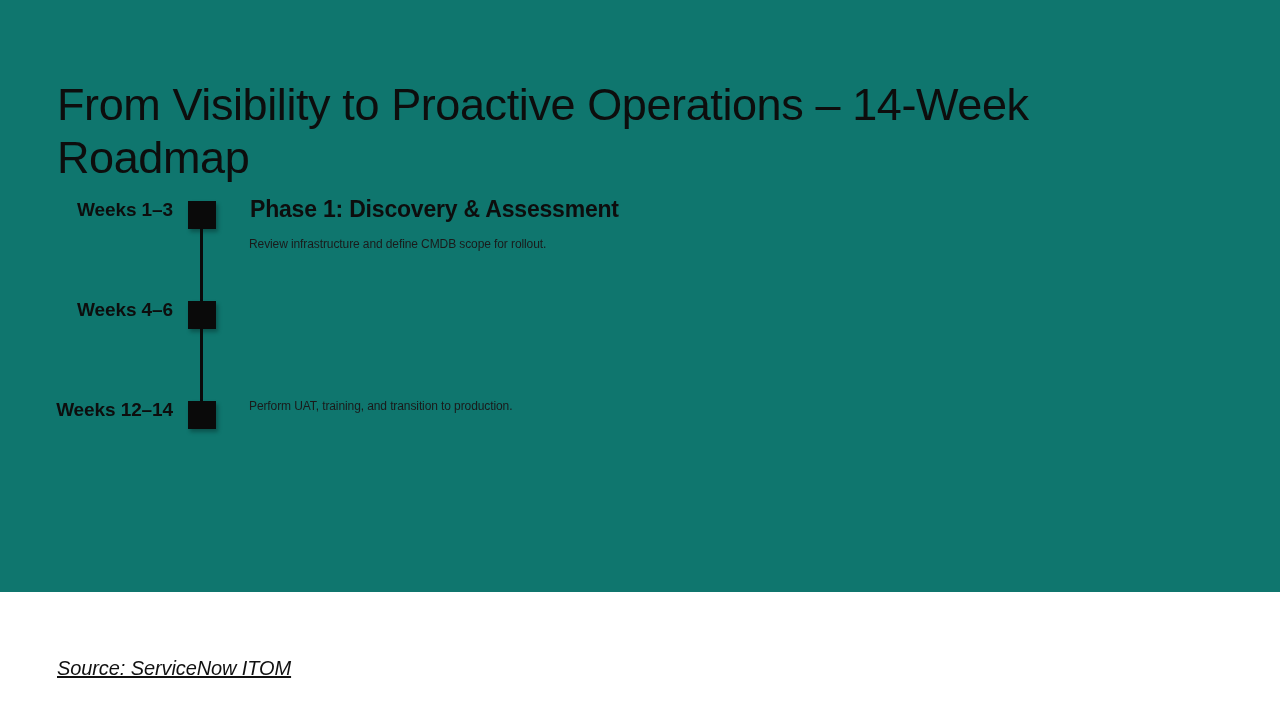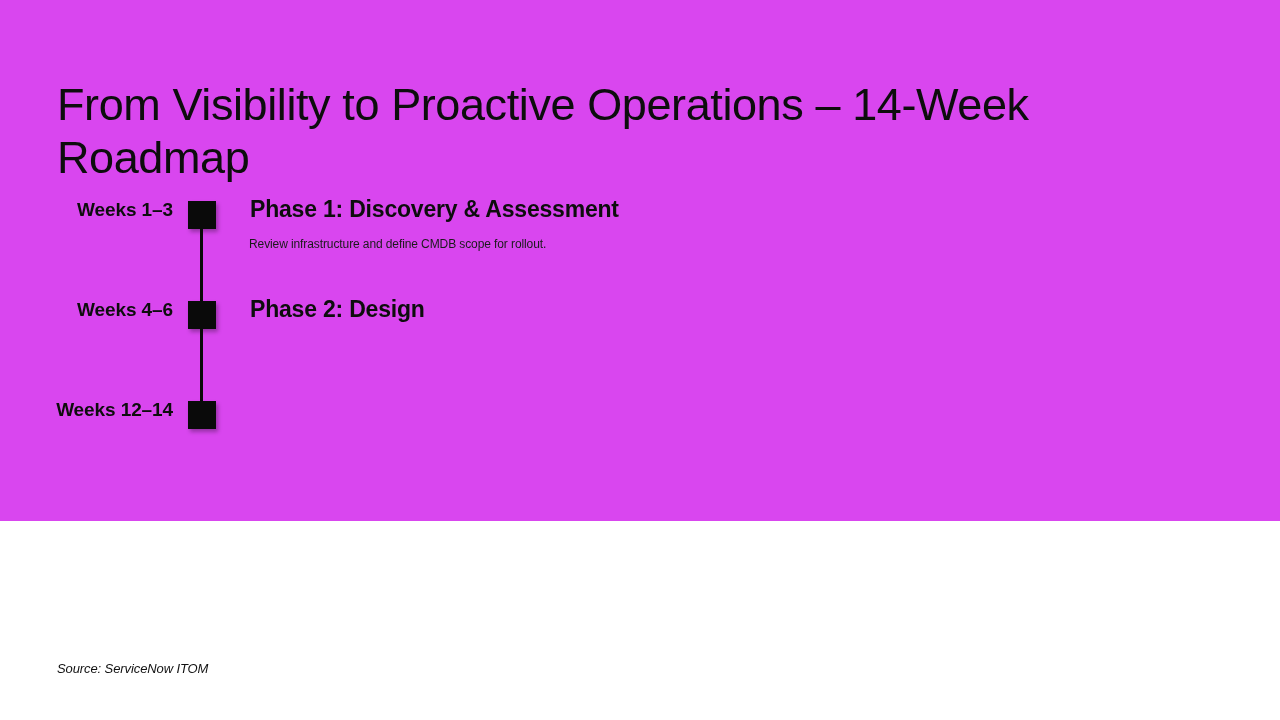--- a/index.html
+++ b/index.html
@@ -12,22 +12,22 @@
     height: 720px;
     background: #ffffff;
     font-family: "Liberation Sans", sans-serif;
     color: #111111;
     overflow: hidden;
   }
 
   .slide {
     position: relative;
     width: 1280px;
-    height: 521px;
-    background: #d946ef;
+    height: 592px;
+    background: #0f766e;
     box-sizing: border-box;
   }
 
   
   .slide-title {
     position: absolute;
     left: 57px;
     top: 48px;
     width: 1010px;
     font-size: 45px;
@@ -106,26 +106,27 @@
     color: #1a1a1a;
     letter-spacing: -0.1px;
     margin: 9px 0 0 0;
   }
 
   
   .slide-source {
     position: absolute;
     left: 57px;
     top: 655px;
-    font-size: 13px;
+    font-size: 20px;
     line-height: 27px;
     font-style: italic;
     font-weight: 400;
     color: #111111;
     letter-spacing: -0.1px;
+    text-decoration: underline;
   }
 </style>
 </head>
 <body>
 
 <div class="slide">
 
   <h1 class="slide-title">From Visibility to Proactive Operations – 14-Week Roadmap</h1>
 
   <div class="timeline">
@@ -138,29 +139,29 @@
         <div class="tl-phase">Phase 1: Discovery &amp; Assessment</div>
         <div class="tl-desc">Review infrastructure and define CMDB scope for rollout.</div>
       </div>
     </div>
 
     <div class="tl-row">
       <div class="weeks-label">Weeks 4–6</div>
       <div class="tl-marker"></div>
       <div class="tl-connector"></div>
       <div class="tl-body">
-        <div class="tl-phase">Phase 2: Design</div>
       </div>
     </div>
 
 
     <div class="tl-row">
       <div class="weeks-label">Weeks 12–14</div>
       <div class="tl-marker"></div>
       <div class="tl-body">
+        <div class="tl-desc">Perform UAT, training, and transition to production.</div>
       </div>
     </div>
 
   </div>
 
   <div class="slide-source">Source: ServiceNow ITOM</div>
 
 </div>
 
 </body></html>

